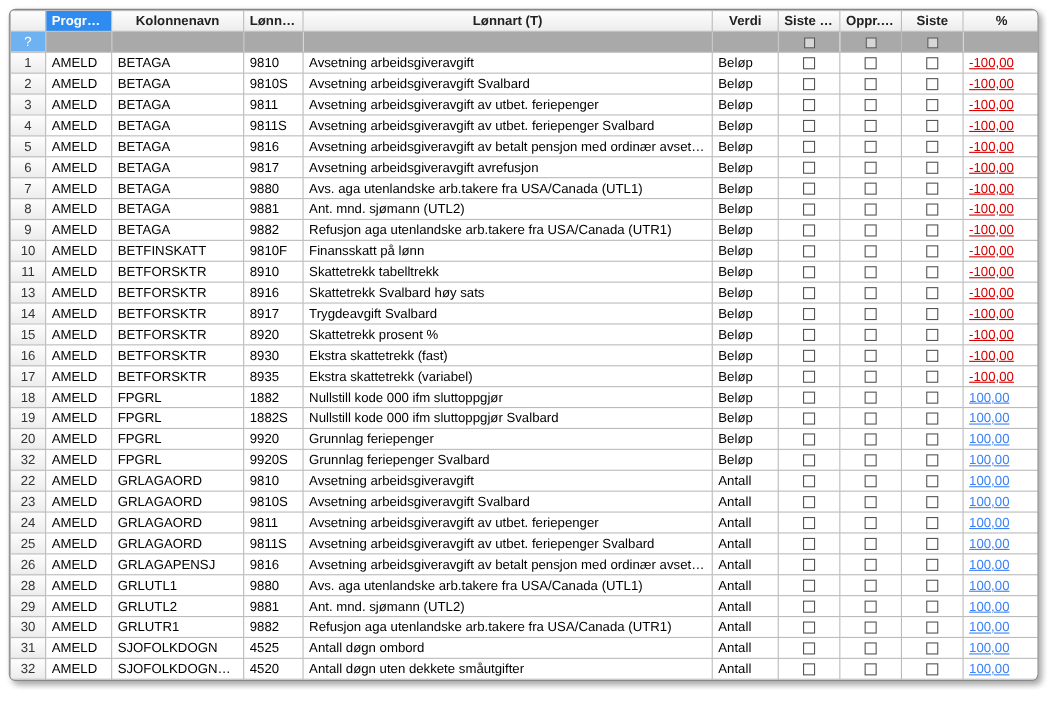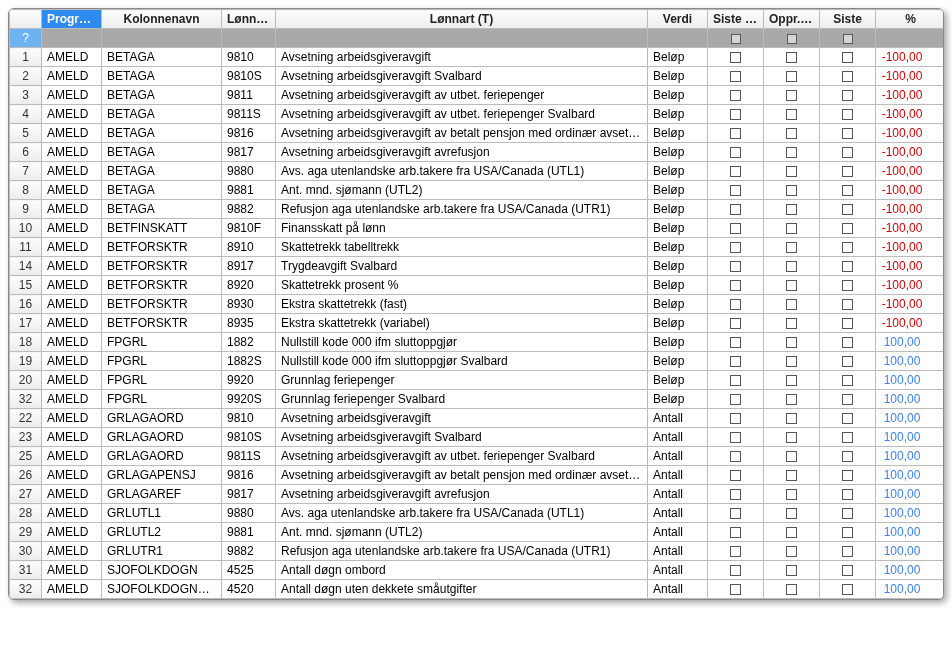--- a/index.html
+++ b/index.html
@@ -75,22 +75,23 @@
   }
   .fchk span {
     display: inline-block;
     width: 10px;
     height: 10px;
     border: 1px solid #555;
     background: #d6d6d6;
     vertical-align: middle;
   }
   .pct {
-    text-align: center;
+    text-align: left;
     padding-right: 22px;
+    text-decoration: underline;
   }
   .neg { color: #d80000; }
   .pos { color: #3b82f6; }
   col.c-rownum { width: 32px; }
   col.c-program { width: 60px; }
   col.c-kol { width: 120px; }
   col.c-lonnart { width: 54px; }
   col.c-lonnartt { width: 372px; }
   col.c-verdi { width: 60px; }
   col.c-siste { width: 56px; }
@@ -268,20 +269,32 @@
           <td>BETFORSKTR</td>
           <td>8910</td>
           <td>Skattetrekk tabelltrekk</td>
           <td>Beløp</td>
           <td class="chk"><span></span></td>
           <td class="chk"><span></span></td>
           <td class="chk"><span></span></td>
           <td class="pct neg">-100,00</td>
         </tr>
         <tr>
+          <td class="rownum">13</td>
+          <td>AMELD</td>
+          <td>BETFORSKTR</td>
+          <td>8916</td>
+          <td>Skattetrekk Svalbard høy sats</td>
+          <td>Beløp</td>
+          <td class="chk"><span></span></td>
+          <td class="chk"><span></span></td>
+          <td class="chk"><span></span></td>
+          <td class="pct neg">-100,00</td>
+        </tr>
+        <tr>
           <td class="rownum">14</td>
           <td>AMELD</td>
           <td>BETFORSKTR</td>
           <td>8917</td>
           <td>Trygdeavgift Svalbard</td>
           <td>Beløp</td>
           <td class="chk"><span></span></td>
           <td class="chk"><span></span></td>
           <td class="chk"><span></span></td>
           <td class="pct neg">-100,00</td>
@@ -388,49 +401,49 @@
           <td>GRLAGAORD</td>
           <td>9810S</td>
           <td>Avsetning arbeidsgiveravgift Svalbard</td>
           <td>Antall</td>
           <td class="chk"><span></span></td>
           <td class="chk"><span></span></td>
           <td class="chk"><span></span></td>
           <td class="pct pos">100,00</td>
         </tr>
         <tr>
+          <td class="rownum">24</td>
+          <td>AMELD</td>
+          <td>GRLAGAORD</td>
+          <td>9811</td>
+          <td>Avsetning arbeidsgiveravgift av utbet. feriepenger</td>
+          <td>Antall</td>
+          <td class="chk"><span></span></td>
+          <td class="chk"><span></span></td>
+          <td class="chk"><span></span></td>
+          <td class="pct pos">100,00</td>
+        </tr>
+        <tr>
           <td class="rownum">25</td>
           <td>AMELD</td>
           <td>GRLAGAORD</td>
           <td>9811S</td>
           <td>Avsetning arbeidsgiveravgift av utbet. feriepenger Svalbard</td>
           <td>Antall</td>
           <td class="chk"><span></span></td>
           <td class="chk"><span></span></td>
           <td class="chk"><span></span></td>
           <td class="pct pos">100,00</td>
         </tr>
         <tr>
           <td class="rownum">26</td>
           <td>AMELD</td>
           <td>GRLAGAPENSJ</td>
           <td>9816</td>
           <td>Avsetning arbeidsgiveravgift av betalt pensjon med ordinær avsetning</td>
-          <td>Antall</td>
-          <td class="chk"><span></span></td>
-          <td class="chk"><span></span></td>
-          <td class="chk"><span></span></td>
-          <td class="pct pos">100,00</td>
-        </tr>
-        <tr>
-          <td class="rownum">27</td>
-          <td>AMELD</td>
-          <td>GRLAGAREF</td>
-          <td>9817</td>
-          <td>Avsetning arbeidsgiveravgift avrefusjon</td>
           <td>Antall</td>
           <td class="chk"><span></span></td>
           <td class="chk"><span></span></td>
           <td class="chk"><span></span></td>
           <td class="pct pos">100,00</td>
         </tr>
         <tr>
           <td class="rownum">28</td>
           <td>AMELD</td>
           <td>GRLUTL1</td>

